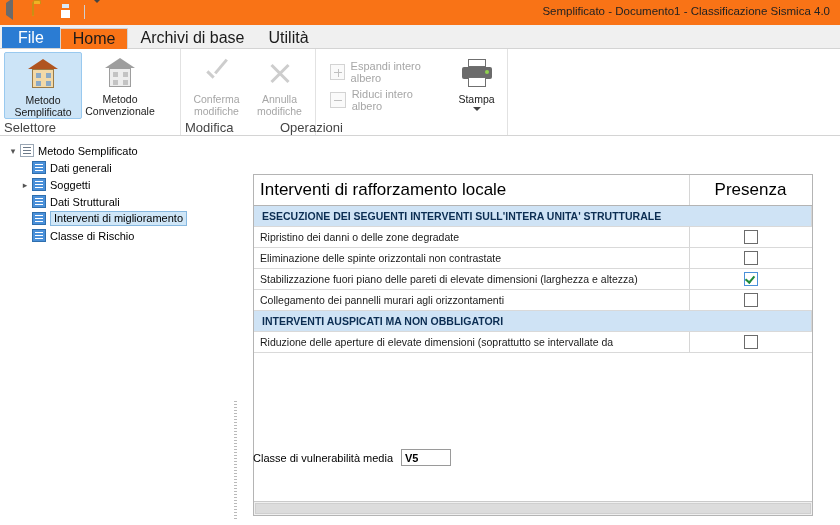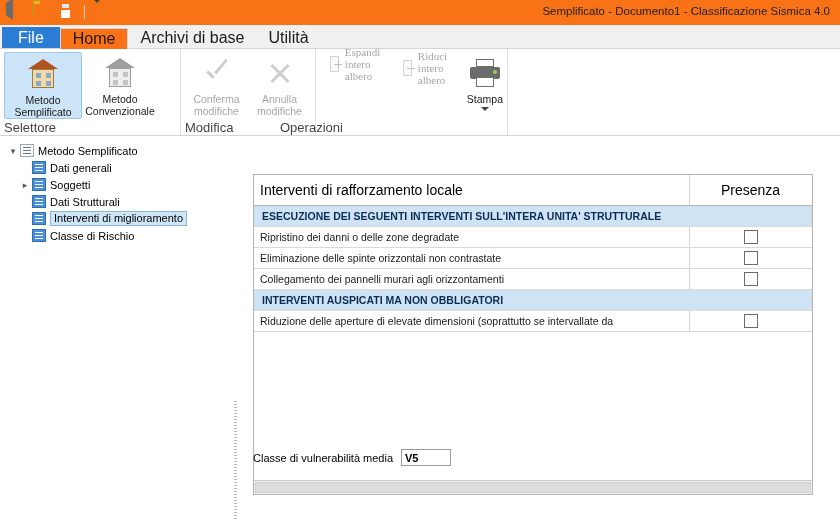--- a/index.html
+++ b/index.html
@@ -332,25 +332,24 @@
   }
   .tree-ico.plus::after {
     content: "";
     position: absolute;
     left: 6.5px; top: 3.5px;
     width: 1px; height: 8px;
     background: #c0c0c0;
   }
   .smallstack {
     display: flex;
-    flex-direction: row;
+    flex-direction: column;
     justify-content: center;
     height: 68px;
     padding-left: 4px;
-    font-family: Liberation Serif, serif;
   }
 
   
   .main {
     position: relative;
     height: 391px;
     background: #ffffff;
     display: flex;
   }
   .treepane {
@@ -442,21 +441,21 @@
     font-size: 10.5px;
   }
   table.grid th {
     font-weight: normal;
     text-align: left;
     background: #ffffff;
     border-bottom: 1px solid #b4b4b4;
     border-right: 1px solid #d6d6d6;
     padding: 5px 6px;
     height: 20px;
-    font-size: 14px;
+    font-size: 17px;
   }
   table.grid th.presenza {
     text-align: center;
     border-right: none;
     width: 110px;
   }
   table.grid td {
     border-bottom: 1px solid #d9d9d9;
     border-right: 1px solid #d6d6d6;
     padding: 2px 6px;
@@ -698,20 +697,24 @@
             </tr>
             <tr>
               <td>Ripristino dei danni o delle zone degradate</td>
               <td class="chk"><span class="cbox"></span></td>
             </tr>
             <tr>
               <td>Eliminazione delle spinte orizzontali non contrastate</td>
               <td class="chk"><span class="cbox"></span></td>
             </tr>
             <tr>
+              <td>Stabilizzazione fuori piano delle pareti di elevate dimensioni (larghezza e altezza)</td>
+              <td class="chk"><span class="cbox checked"></span></td>
+            </tr>
+            <tr>
               <td>Collegamento dei pannelli murari agli orizzontamenti</td>
               <td class="chk"><span class="cbox"></span></td>
             </tr>
             <tr class="section">
               <td colspan="2">INTERVENTI AUSPICATI MA NON OBBLIGATORI</td>
             </tr>
             <tr>
               <td>Riduzione delle aperture di elevate dimensioni (soprattutto se intervallate da</td>
               <td class="chk"><span class="cbox"></span></td>
             </tr>

